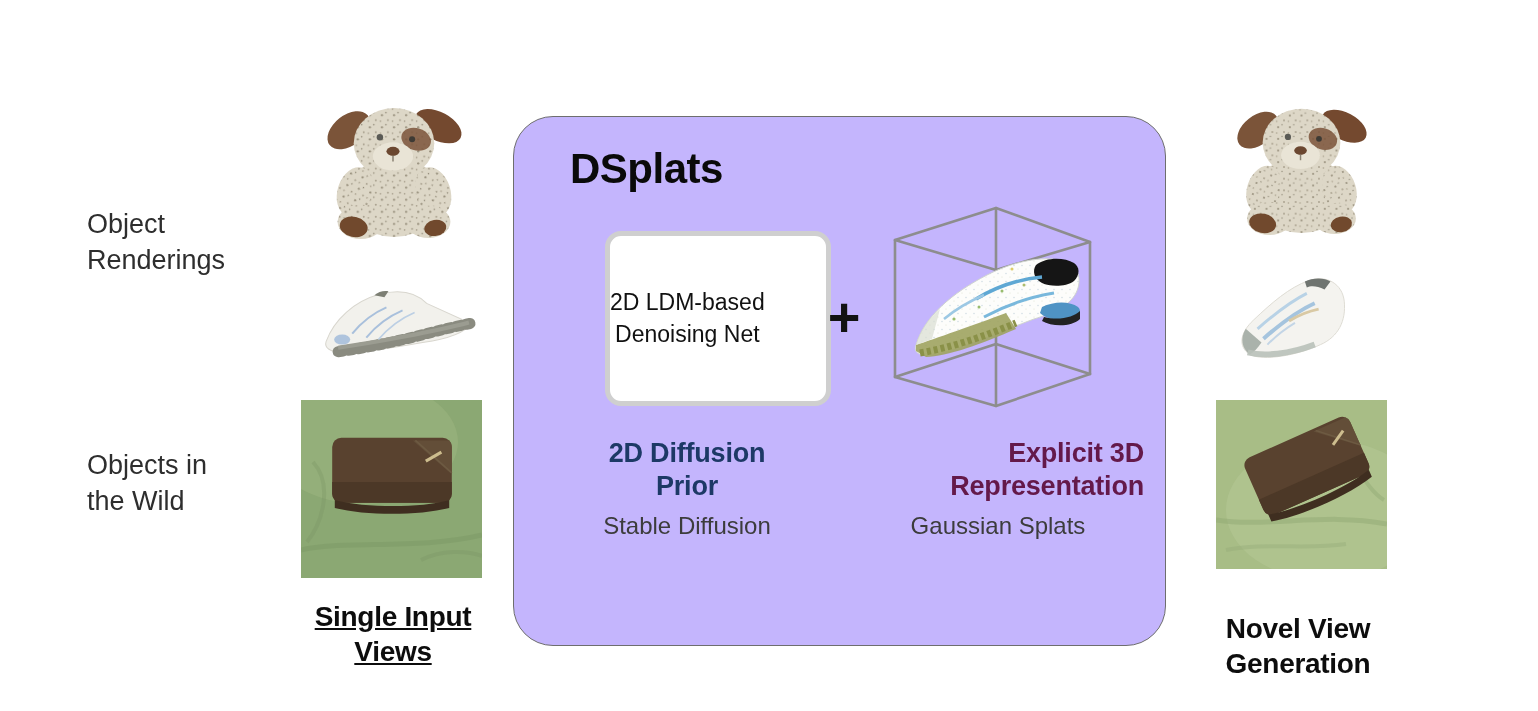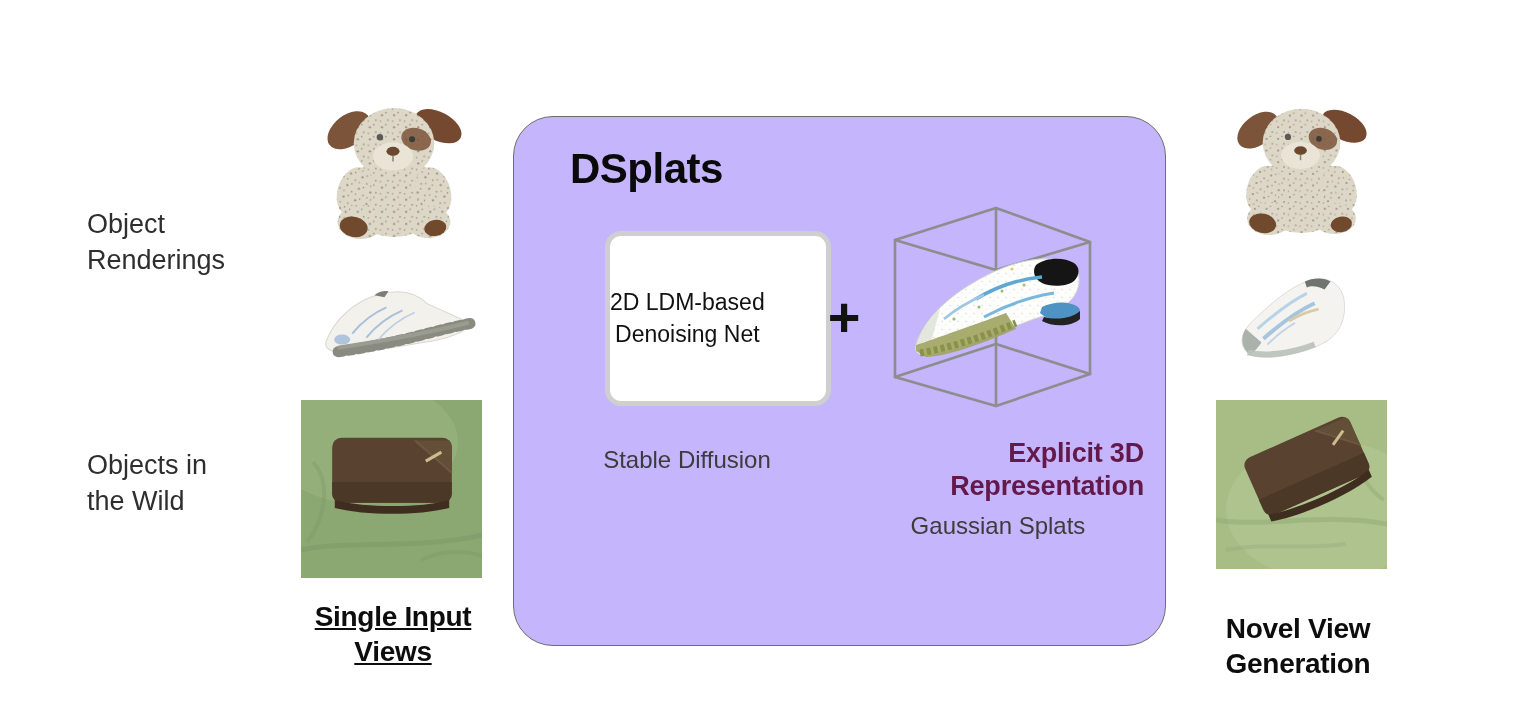--- a/index.html
+++ b/index.html
@@ -220,20 +220,22 @@
 Denoising Net</div>
     </div>
 
     <div class="abs plus-sign">+</div>
 
     <svg class="abs img" style="left:370px; top:82px;" width="217" height="222" viewBox="0 0 217 222" role="img">
       <use href="#g-cube"></use>
     </svg>
 
     <div class="abs component-col col-left">
+      <div class="component-heading pre" style="color: rgb(29, 57, 102);">2D Diffusion
+Prior</div>
       <div class="component-sub">Stable Diffusion</div>
     </div>
 
     <div class="abs component-col col-right">
       <div class="component-heading pre" style="color: rgb(100, 25, 74); text-align: right;">Explicit 3D
 Representation</div>
       <div class="component-sub">Gaussian Splats</div>
     </div>
   </div>
 

